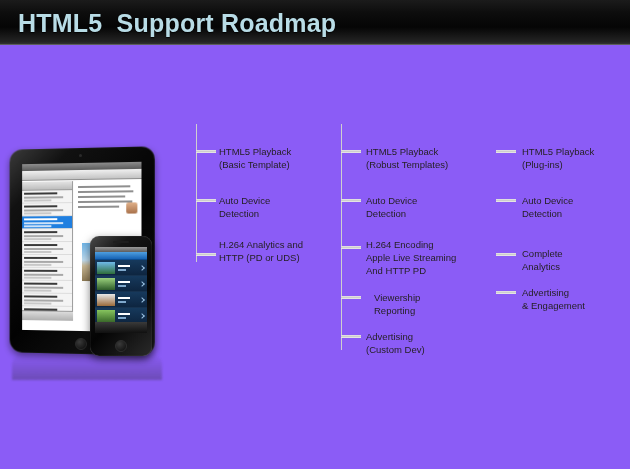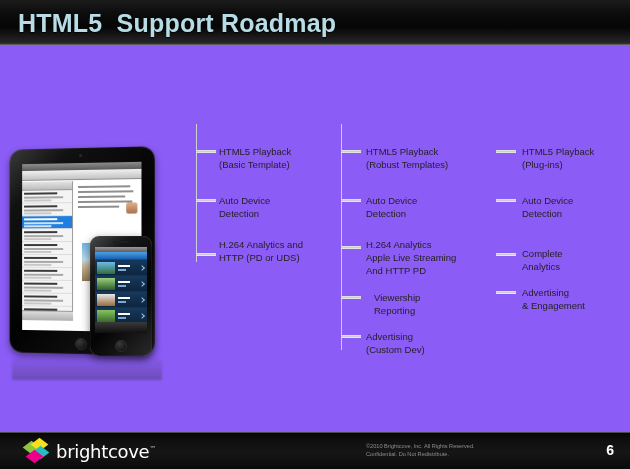--- a/index.html
+++ b/index.html
@@ -401,21 +401,21 @@
     <div class="col-vline" style="left:341px; top:124px; height:226px;"></div>
     <div class="tick" style="left:341px; top:150px;"></div>
     <div class="tick" style="left:341px; top:199px;"></div>
     <div class="tick" style="left:341px; top:246px;"></div>
     <div class="tick" style="left:341px; top:296px;"></div>
     <div class="tick" style="left:341px; top:335px;"></div>
     <div class="item" style="left:366px; top:145px; width:136px;">HTML5 Playback
 (Robust Templates)</div>
     <div class="item" style="left:366px; top:194px; width:136px;">Auto Device
 Detection</div>
-    <div class="item" style="left:366px; top:238px; width:136px;">H.264 Analytics
+    <div class="item" style="left:366px; top:238px; width:136px;">H.264 Encoding
 Apple Live Streaming
 And HTTP PD</div>
     <div class="item" style="left:374px; top:291px; width:136px;">Viewership
 Reporting</div>
     <div class="item" style="left:366px; top:330px; width:136px;">Advertising
 (Custom Dev)</div>
   </div>
 
   <div class="col">
     <div class="tick" style="left:496px; top:150px;"></div>
@@ -425,28 +425,14 @@
     <div class="item" style="left:522px; top:145px; width:106px;">HTML5 Playback
 (Plug-ins)</div>
     <div class="item" style="left:522px; top:194px; width:106px;">Auto Device
 Detection</div>
     <div class="item" style="left:522px; top:247px; width:106px;">Complete
 Analytics</div>
     <div class="item" style="left:522px; top:286px; width:106px;">Advertising
 &amp; Engagement</div>
   </div>
 
-  <div class="footer-bar">
-    <div class="logo-wrap">
-      <div class="logo-mark">
-        <div class="dm dm-green"></div>
-        <div class="dm dm-yellow"></div>
-        <div class="dm dm-cyan"></div>
-        <div class="dm dm-pink"></div>
-      </div>
-      <div class="logo-text"><span>brightcove</span><span class="logo-tm">™</span></div>
-    </div>
-    <div class="copyright">©2010 Brightcove, Inc. All Rights Reserved.
-Confidential. Do Not Redistribute.</div>
-    <div class="page-num">6</div>
-  </div>
 
 </div>
 
 </body></html>

